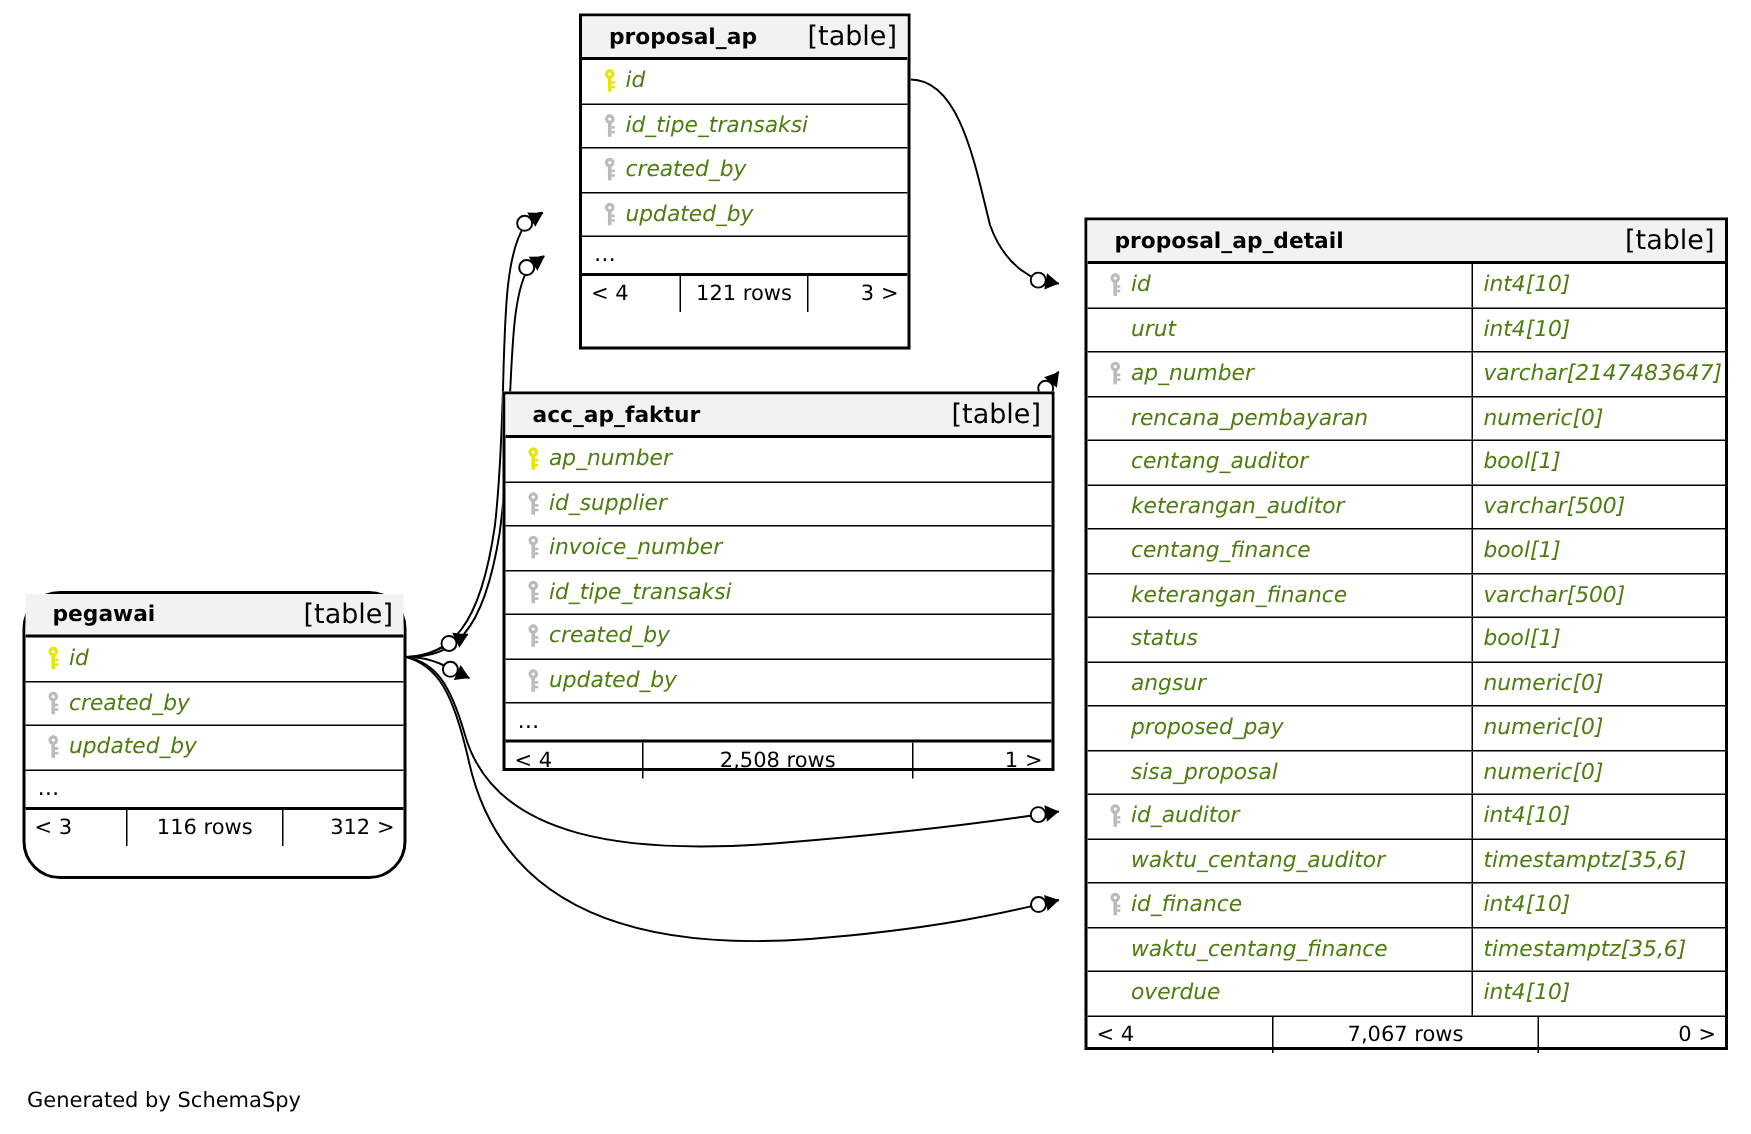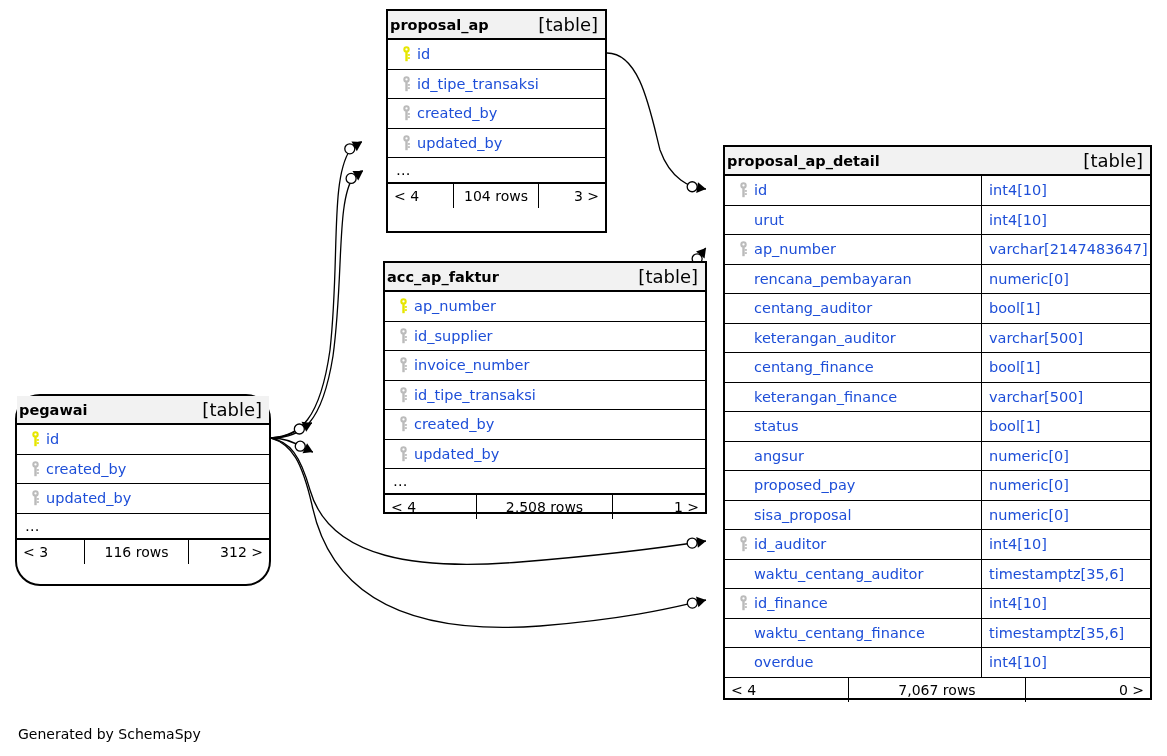--- a/index.html
+++ b/index.html
@@ -36,39 +36,40 @@
     z-index: 2;
   }
   .tbl-header {
     background: #f2f2f2;
     border-bottom: 2px solid #000000;
     height: 29px;
     box-sizing: border-box;
     display: flex;
     align-items: center;
     justify-content: space-between;
-    padding: 0 7px 0 2px;
+    padding: 0 7px 0 18px;
     font-size: 14.5px;
     font-weight: bold;
     color: #000;
     white-space: nowrap;
   }
   .tbl-header .tbl-kind {
     font-weight: normal;
     font-size: 18px;
   }
   .col-row {
     height: 29.5px;
     box-sizing: border-box;
     border-bottom: 1px solid #000000;
     display: flex;
     align-items: center;
     font-size: 14.5px;
-    color: #1d4ed8;
+    color: #4d7c0f;
     white-space: nowrap;
+    font-style: italic;
   }
   .col-row:last-of-type { }
   .col-name {
     display: flex;
     align-items: center;
     flex: 0 0 auto;
     padding-left: 8px;
     box-sizing: border-box;
     height: 100%;
   }
@@ -236,25 +237,25 @@
                 <rect x="5.7" y="8.1" width="2.2" height="1.7" fill="#bbbbbb"></rect>
                 <rect x="5.7" y="11.2" width="2.2" height="1.7" fill="#bbbbbb"></rect>
               </svg>
             </span>
             <span class="colname-text">updated_by</span>
           </span>
         </div>
         <div class="ellipsis-row">…</div>
         <div class="footer-row">
           <span class="footer-cell fc-left" style="flex:0 0 66px">&lt; 4</span>
-          <span class="footer-cell fc-mid">104 rows</span>
+          <span class="footer-cell fc-mid">121 rows</span>
           <span class="footer-cell fc-right" style="flex:0 0 66px">3 &gt;</span>
         </div>
       </div>
-      <div class="table-box" style="left: 335px; top: 261px; width: 324px; height: 253px; margin-left: 48px;">
+      <div class="table-box" style="left: 335px; top: 261px; width: 368px; height: 253px;">
         <div class="tbl-header">
           <span>acc_ap_faktur</span>
           <span class="tbl-kind">[table]</span>
         </div>
         <div class="col-row">
           <span class="col-name">
             <span class="keyslot">
               <svg class="keyicon" width="9" height="16" viewBox="0 0 9 16">
                 <circle cx="4.5" cy="3.4" r="3.2" fill="#e6e600"></circle>
                 <circle cx="4.5" cy="3.4" r="1.15" fill="#ffffff"></circle>

